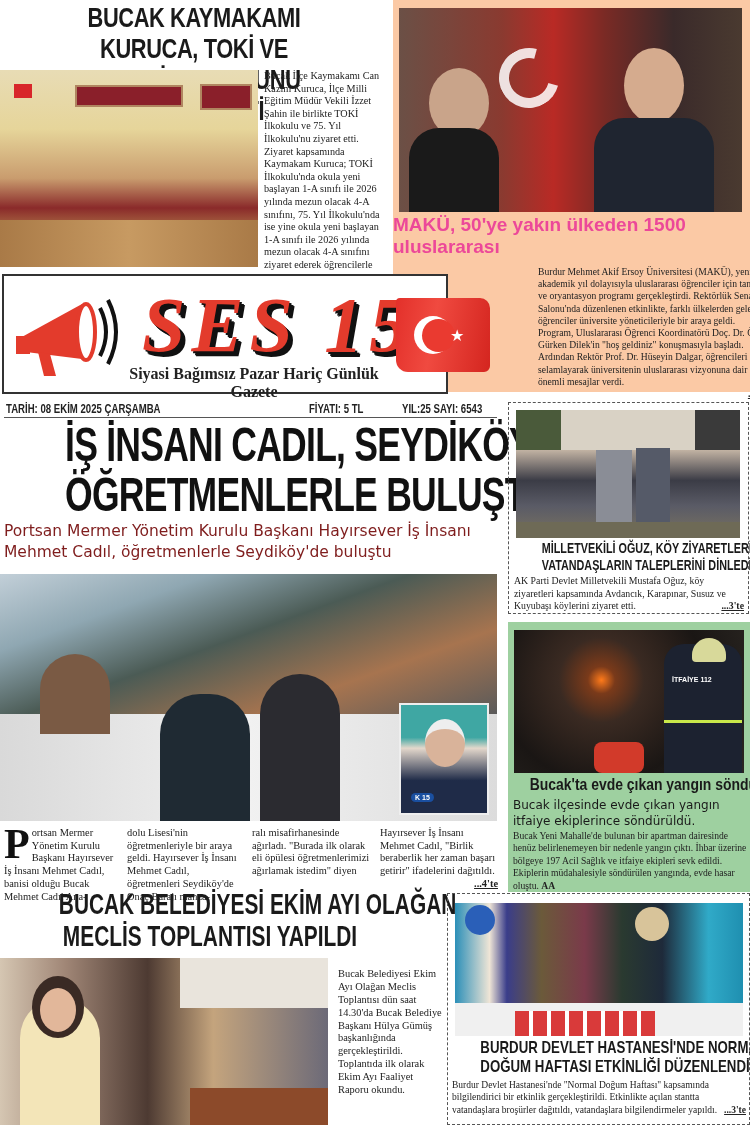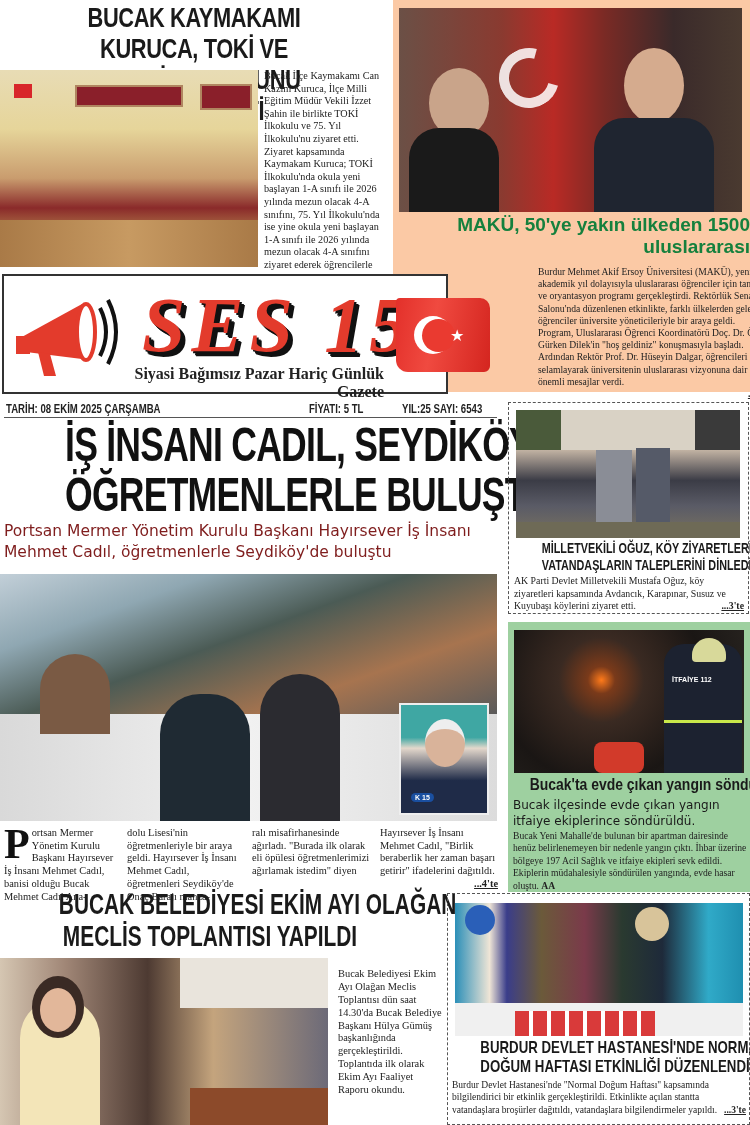--- a/index.html
+++ b/index.html
@@ -8,26 +8,26 @@
 .body-txt{font-family:"Liberation Serif",serif;font-size:10.2px;line-height:12.6px;color:#222}
 .more{font-weight:bold;text-decoration:underline;float:right}
 .photo{overflow:hidden}
 
 #h1{left:4px;top:2px;width:380px;font-size:28px;line-height:31px;text-align:center;font-family:"Liberation Sans",sans-serif;font-weight:bold;transform:scaleX(0.78);transform-origin:center top;letter-spacing:-0.5px}
 #classroom{left:0;top:70px;width:258px;height:197px;background:linear-gradient(180deg,#e8dcb5 0%,#e6d59a 30%,#c99c6e 55%,#8a2a2a 70%,#b8894f 85%,#6b3a4a 100%)}
 #top-text{left:264px;top:70px;width:125px}
 
 #makubox{left:393px;top:0;width:357px;height:392px;background:#fbc9a5}
 #makuphoto{left:399px;top:8px;width:343px;height:204px;background:linear-gradient(90deg,#6b5046 0%,#8a3a30 30%,#b92a25 45%,#7a2a25 60%,#3a2a2a 80%,#4a3a30 100%)}
-#makuhead{left:393px;top:214px;width:357px;text-align:right;font-family:"Liberation Sans",sans-serif;font-weight:bold;font-size:19px;line-height:22px;color:#15803d}
+#makuhead{left:393px;top:214px;width:357px;text-align:left;font-family:"Liberation Sans",sans-serif;font-weight:bold;font-size:19px;line-height:22px;color:#ec4899}
 #makutext{left:538px;top:266px;width:232px;font-size:9.6px;line-height:12.2px}
 
 #mast{left:2px;top:274px;width:446px;height:120px;border:2px solid #333;background:#fff}
 #mast-title{left:138px;top:4px;font-family:"Liberation Serif",serif;font-weight:bold;font-style:italic;font-size:78px;color:#e33b2c;letter-spacing:6px;text-shadow:2px 2px 0 #111,4px 4px 0 #111,5px 5px 0 #111}
-#mast-sub{left:120px;top:89px;width:260px;text-align:right;font-family:"Liberation Serif",serif;font-weight:bold;font-size:16px;color:#222}
+#mast-sub{left:120px;top:89px;width:260px;text-align:center;font-family:"Liberation Serif",serif;font-weight:bold;font-size:16px;color:#222}
 #flag{left:392px;top:22px;width:94px;height:74px;background:linear-gradient(100deg,#e3302a 0%,#f04a40 40%,#d4251f 100%);border-radius:4px 10px 6px 12px}
 #megaphone{left:8px;top:14px;width:112px;height:90px}
 
 #dateline{left:4px;top:402px;width:493px;height:16px;border-bottom:1.5px solid #555;font-family:"Liberation Sans",sans-serif;font-weight:bold;font-size:12px;color:#222}
 #dateline span{position:absolute;top:0;transform:scaleX(0.8);transform-origin:left top;white-space:nowrap}
 
 #mainhead{left:0;top:420px;width:500px;text-align:center;font-family:"Liberation Sans",sans-serif;font-weight:bold;font-size:48px;line-height:50px;color:#111;transform:scaleX(0.74);transform-origin:center top;letter-spacing:-1px;white-space:nowrap}
 #mainsub{left:4px;top:521px;width:492px;font-family:"DejaVu Sans",sans-serif;font-size:15.5px;line-height:21px;color:#7f1d1d}
 #mainphoto{left:0;top:574px;width:497px;height:247px;background:linear-gradient(160deg,#c2cfd8 0%,#8fa7b2 18%,#4b5b55 35%,#a7744f 55%,#5a5a5a 75%,#e8e8e8 100%)}
 #inset{left:399px;top:703px;width:90px;height:112px;border:2px solid #eee;background:linear-gradient(180deg,#3fa7a3 0%,#3fa7a3 30%,#e4d8cc 40%,#1f2b48 70%,#1f2b48 100%)}

